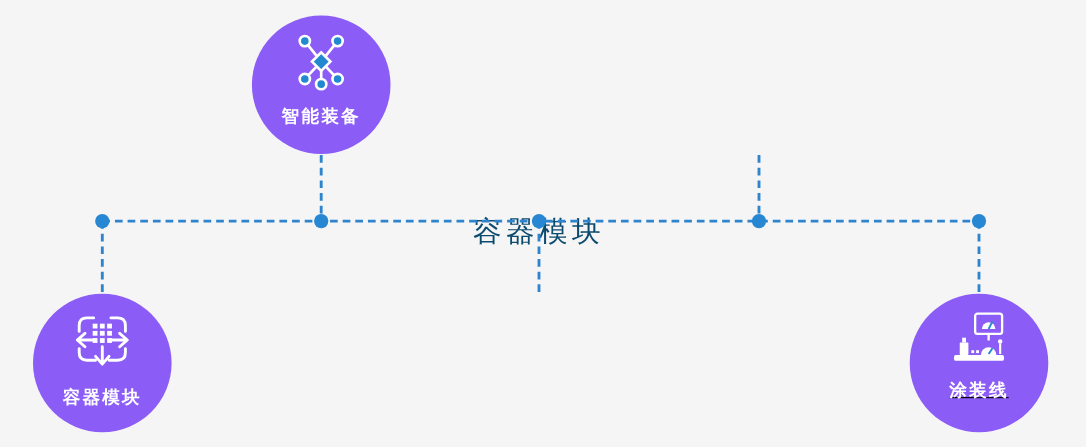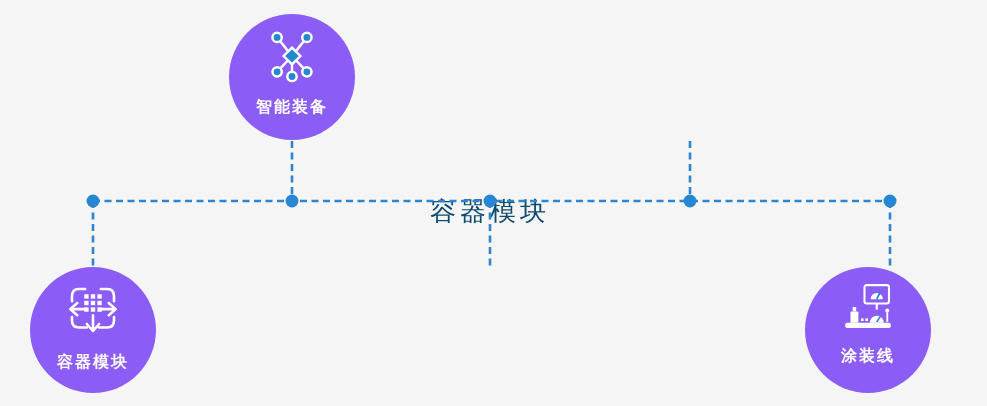--- a/index.html
+++ b/index.html
@@ -22,21 +22,21 @@
   .node-icon{display:block;}
   .node-label{
     margin-top:16px;color:#ffffff;font-size:16px;font-weight:bold;
     letter-spacing:2px;white-space:nowrap;line-height:1;
   }
   
   .pos-smart      {left:229px;top:14px;}
   .pos-warehouse  {left:627px;top:14px;}
   .pos-sorting    {left:30px; top:267px;}
   .pos-production {left:427px;top:267px;}
-  .pos-painting   {left:805px;top:267px;}
+  .pos-painting   {left:827px;top:267px;text-decoration:underline;}
 </style>
 </head>
 <body>
 
 <div id="stage">
 
   <div class="watermark">容器模块</div>
 
   <svg class="connectors" width="987" height="406">
     <g stroke="#2e84cd" stroke-width="2.6" stroke-dasharray="7 4.5" fill="none">

